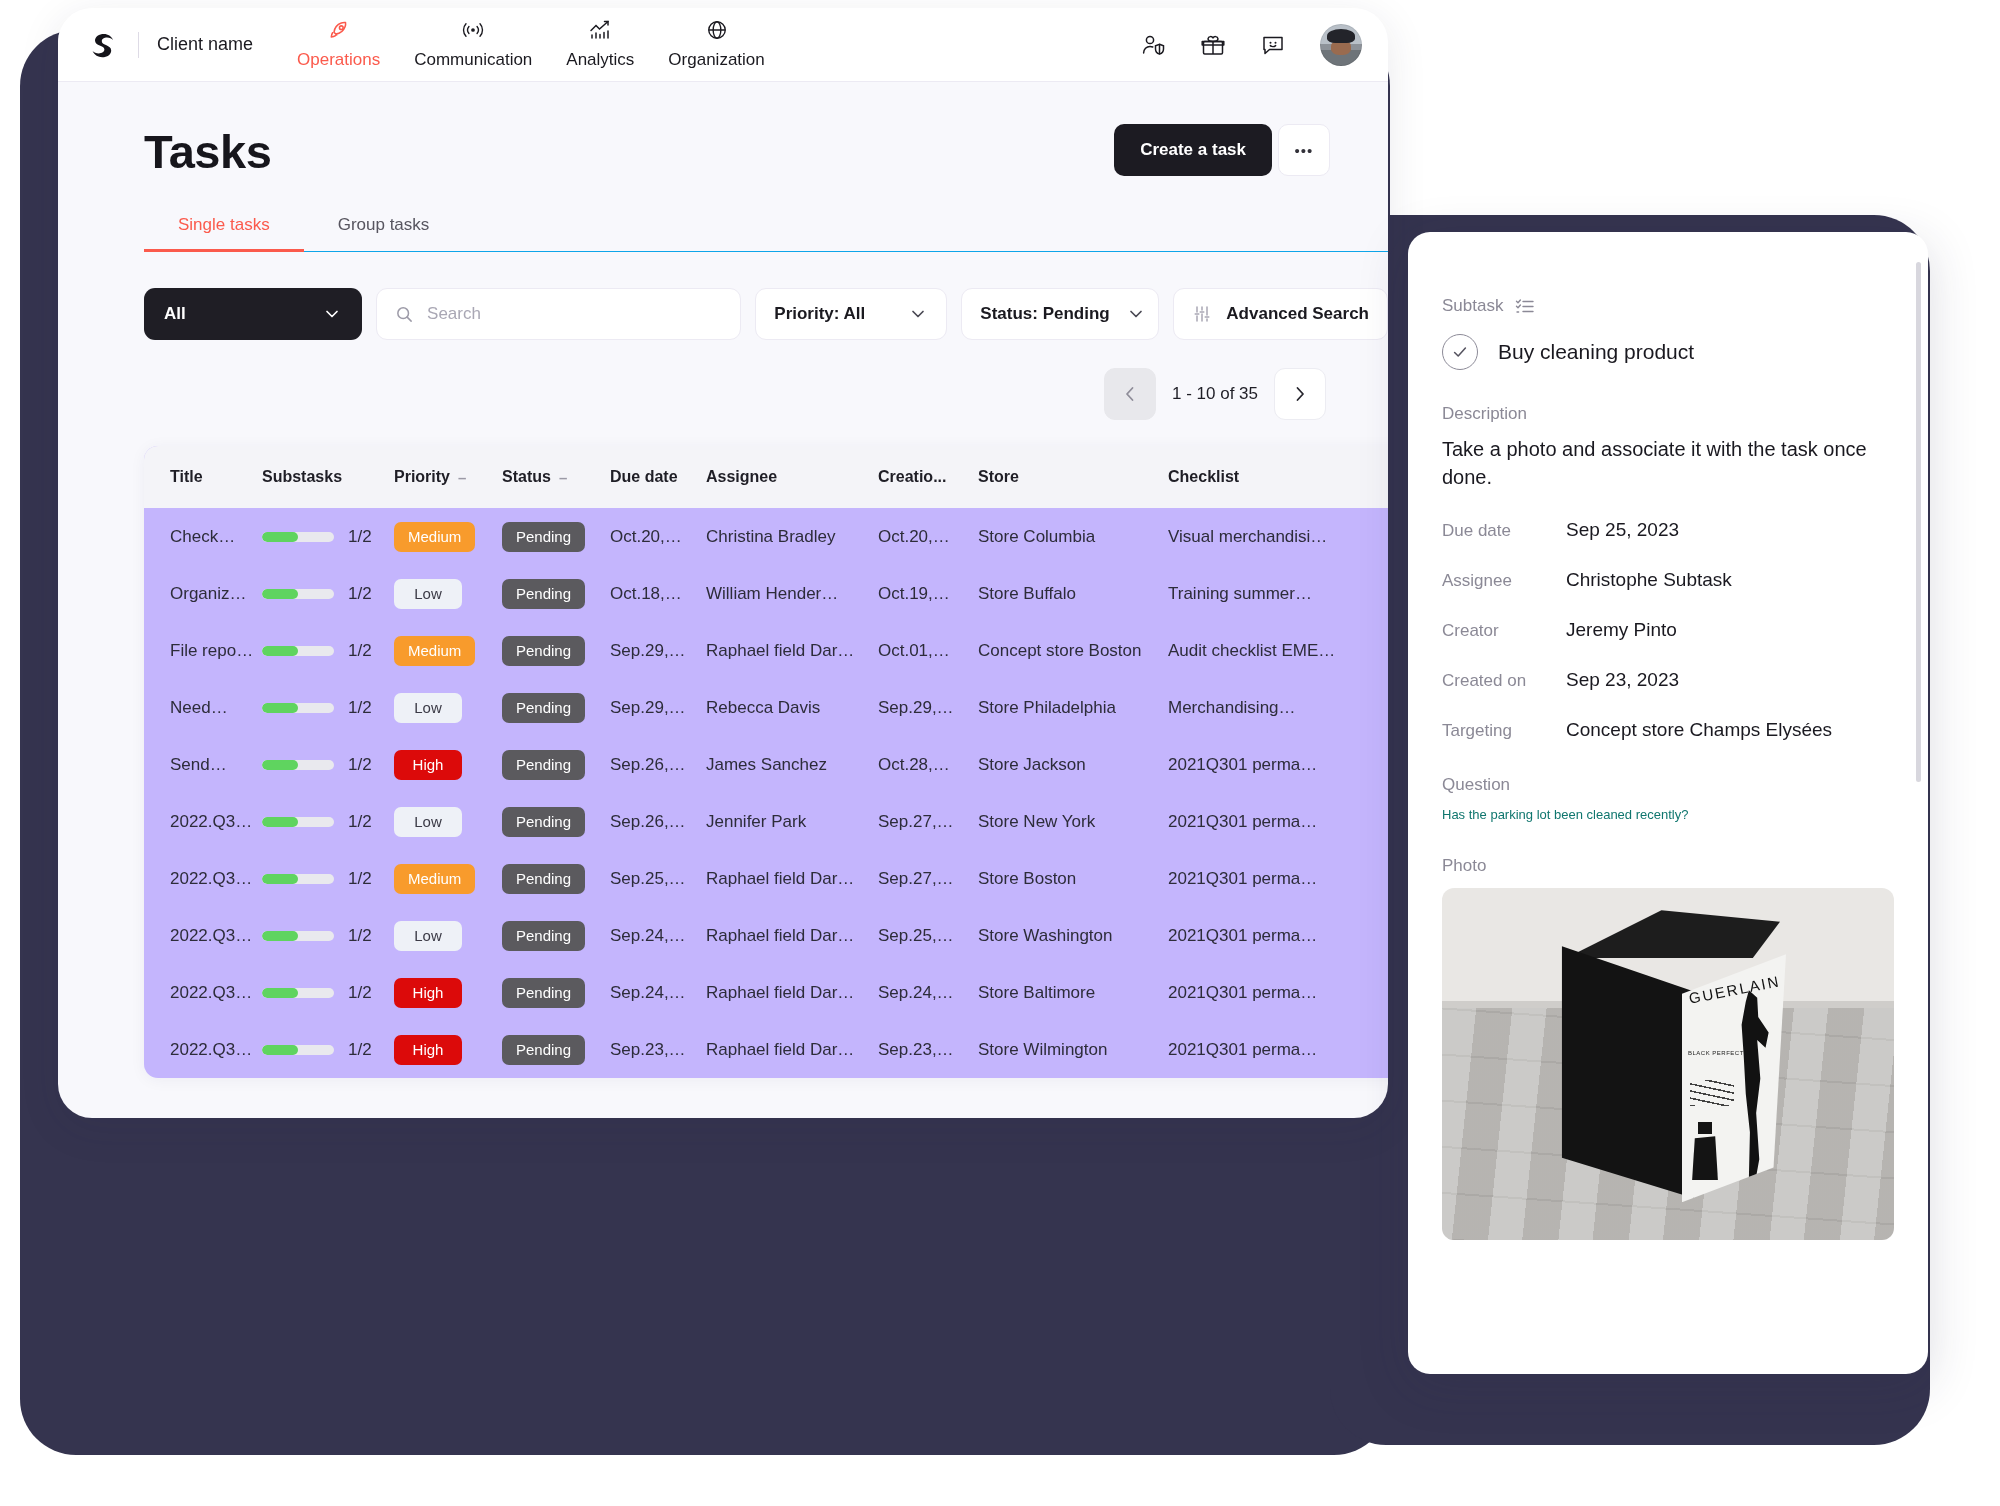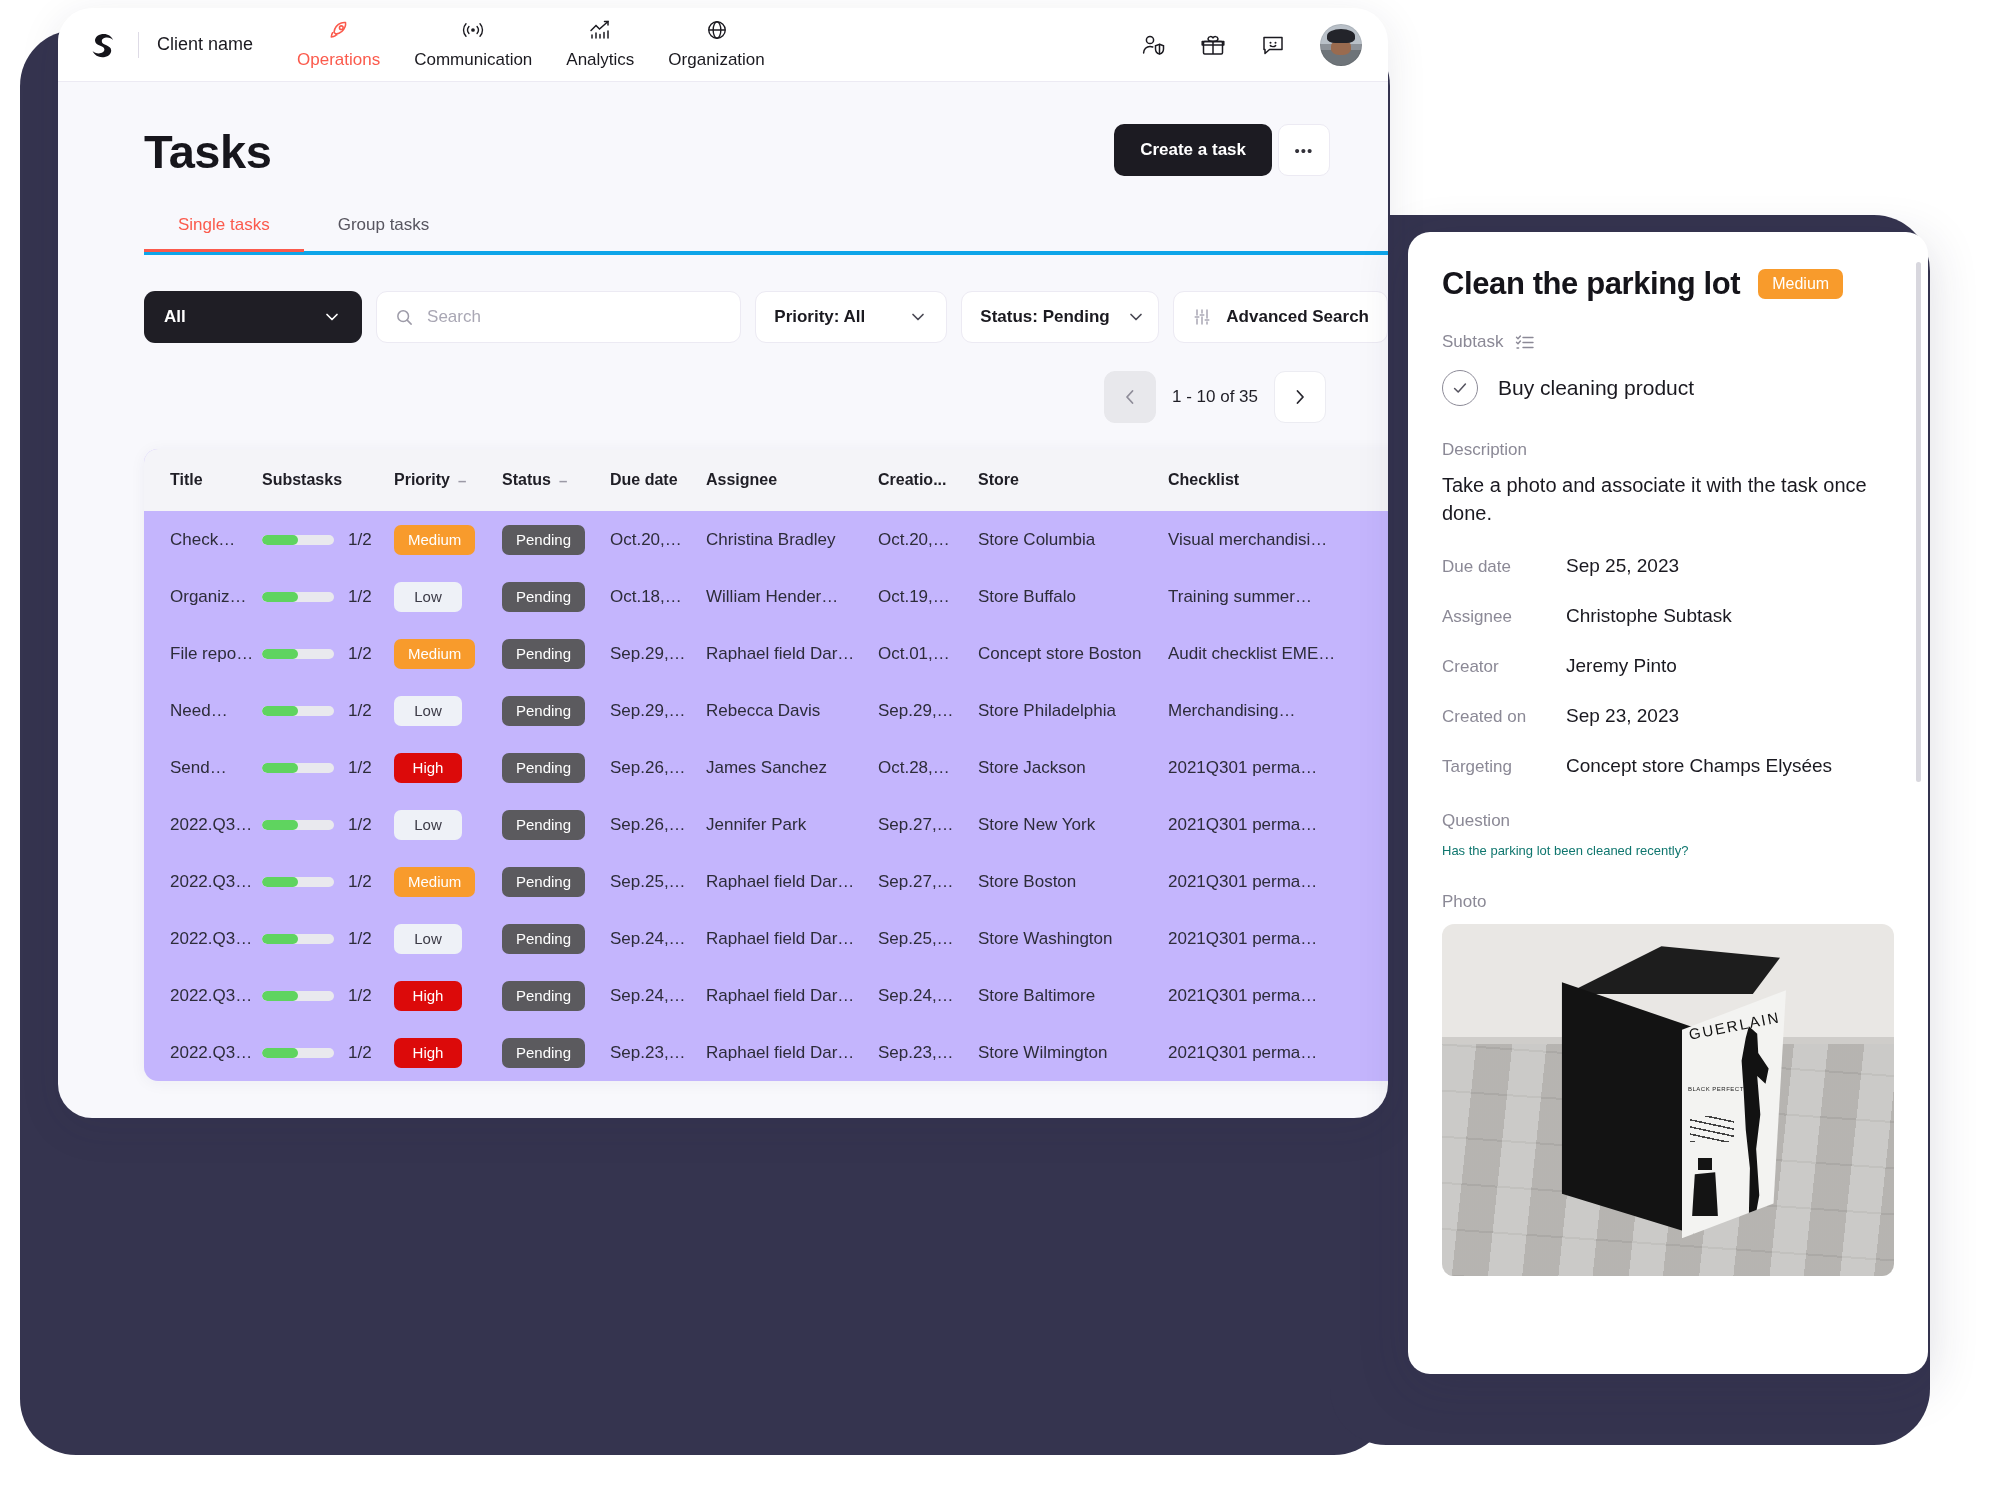--- a/index.html
+++ b/index.html
@@ -101,21 +101,21 @@
   }
   .btn-ghost {
     background: #fff; border: 1px solid #eceaf3; border-radius: 10px;
     width: 52px; height: 52px; display: flex; align-items: center; justify-content: center;
     cursor: pointer; color: #33323a; font-size: 15px; letter-spacing: 1px;
   }
 
   
   .tabs {
     display: flex; gap: 0; margin: 36px 0 0 86px;
-    border-bottom: 4px solid #0ea5e9; width: calc(100% - 86px);
+    border-bottom: 1px solid #0ea5e9; width: calc(100% - 86px);
   }
   .tab {
     font-size: 17px; color: #57555f; padding: 0 34px 16px 34px;
     cursor: pointer; position: relative; white-space: nowrap;
   }
   .tab.active { color: #fb5a4c; font-weight: 500; }
   .tab.active::after {
     content:""; position:absolute; left:0; right:0; bottom:-1px; height:3px; background:#fb5a4c;
   }
 
@@ -695,24 +695,20 @@
                 <td class="c-store">Store Wilmington</td>
                 <td class="c-checklist">2021Q301 perma…</td>
               </tr>
             </tbody>
         </table>
       </div>
     </div>
   </div>
 
   <div class="detail-panel">
-    <div class="dp-head">
-      <div class="dp-title">Clean the parking lot</div>
-      <div class="dp-badge">Medium</div>
-    </div>
 
     <div class="dp-sub-head">
       <span class="dp-label">Subtask</span>
       <span>
         <svg width="20" height="18" viewBox="0 0 20 18" fill="none" stroke="#8b8996" stroke-width="1.4" stroke-linecap="round" stroke-linejoin="round">
           <path d="M1.5 4.3 3 5.8 5.4 3"></path>
             <path d="M1.5 9.3 3 10.8 5.4 8"></path>
             <path d="M2 15h1.6"></path>
           <path d="M8 4.5h10M8 9.5h10M8 14.5h10"></path>
         </svg>

